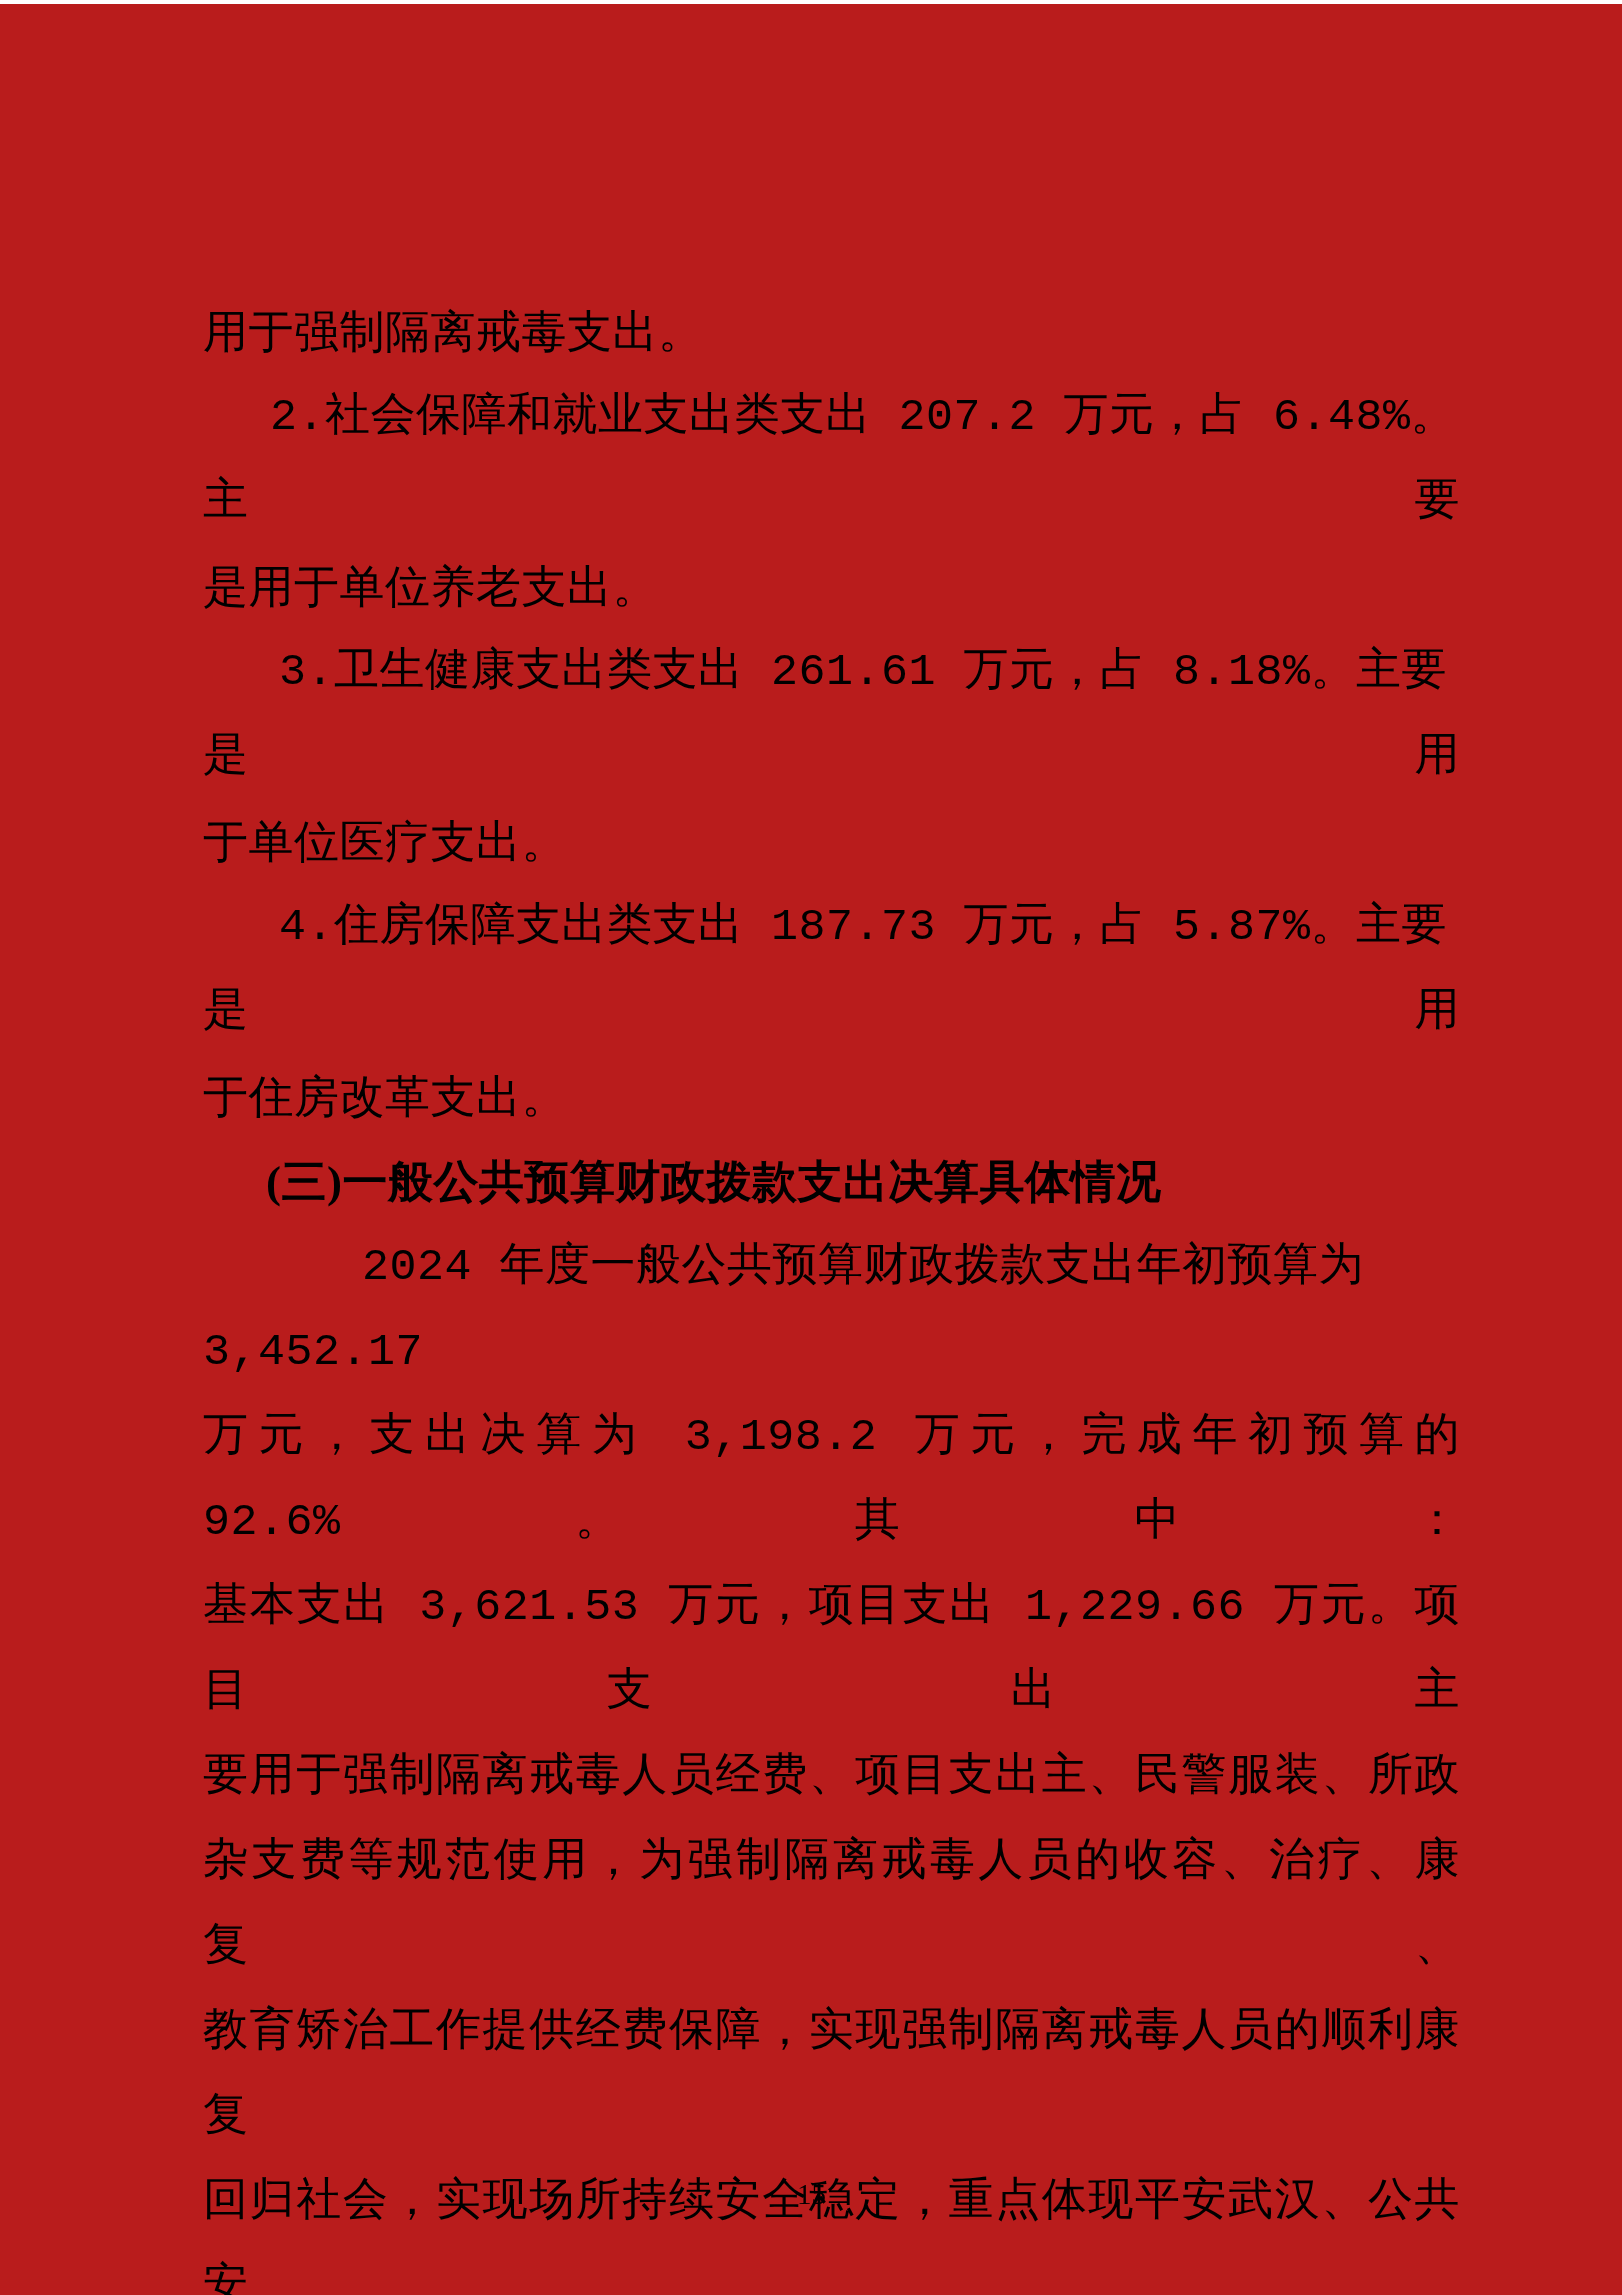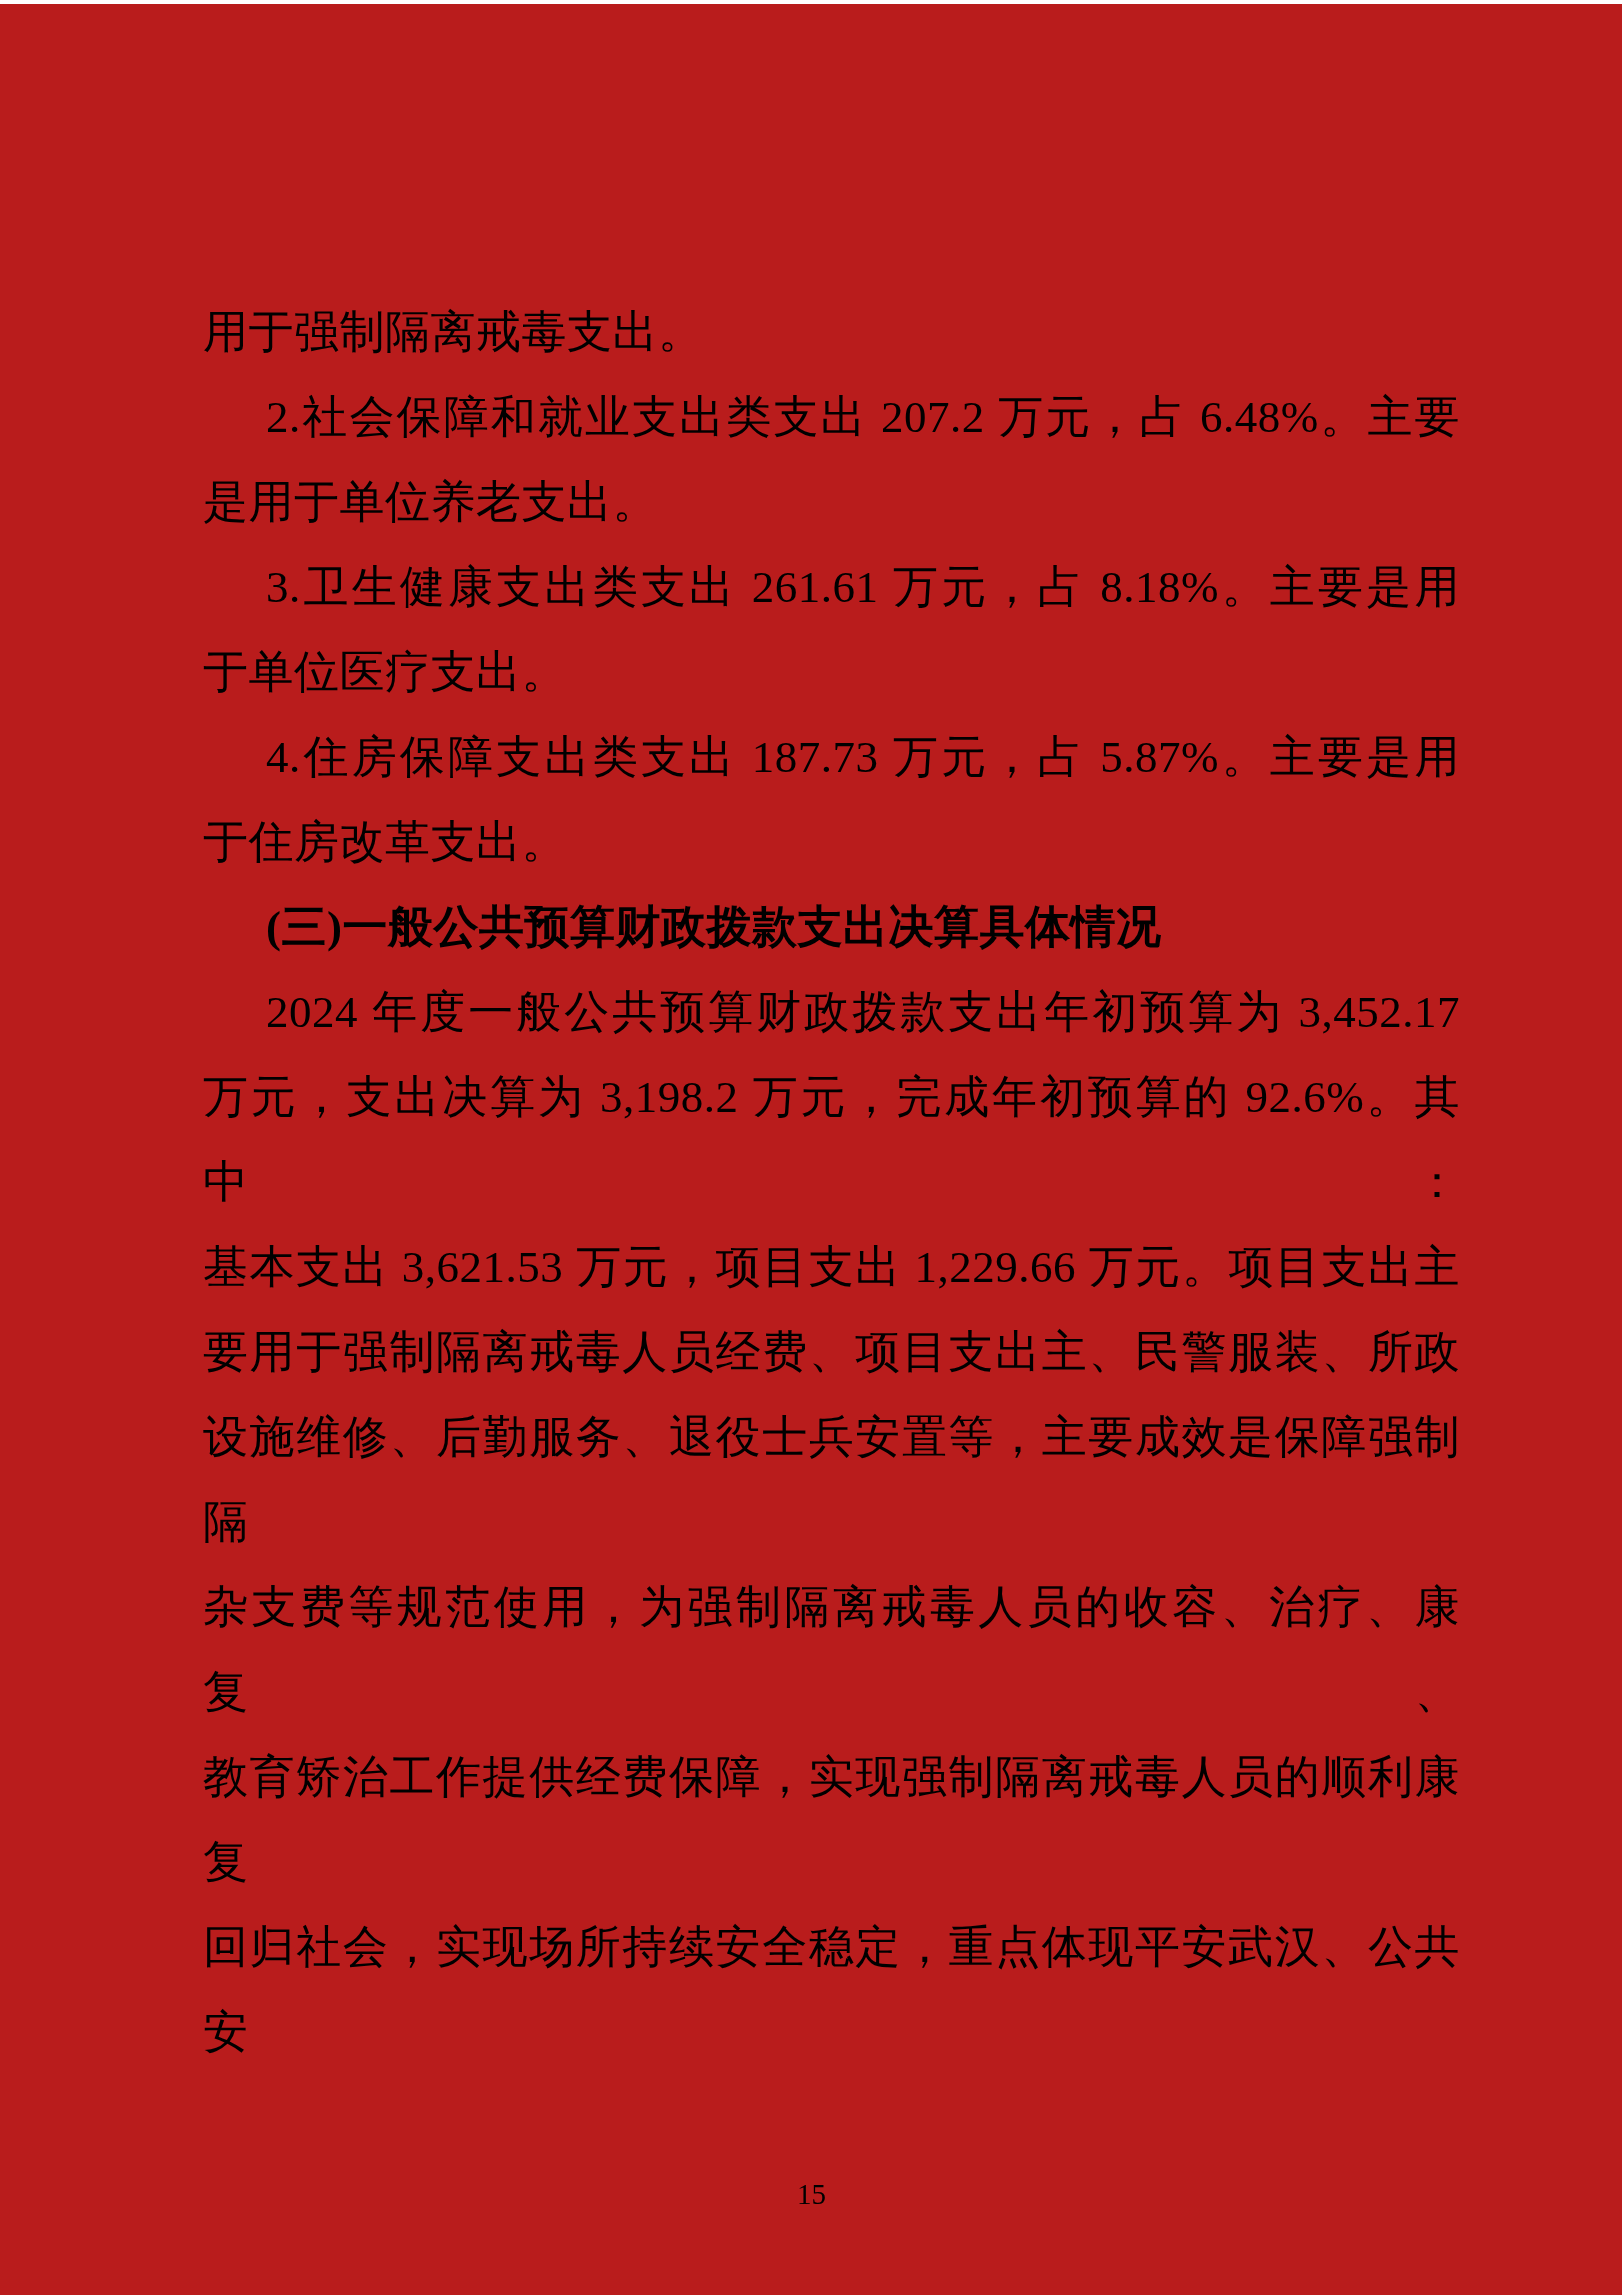--- a/index.html
+++ b/index.html
@@ -35,20 +35,21 @@
   .line {
     min-height: 85px;
     white-space: normal;
     text-align: left;
   }
   
   .line.j {
     text-align: justify;
     text-align-last: justify;
     text-justify: inter-character;
+    font-family: Liberation Mono, monospace;
   }
   
   .line.l {
     text-align: left;
     text-align-last: left;
   }
   .line.indent {
     text-indent: 63px;
     text-align: center;
   }
@@ -76,20 +77,19 @@
       <div class="line l">是用于单位养老支出。</div>
       <div class="line j indent">3.卫生健康支出类支出 261.61 万元，占 8.18%。主要是用</div>
       <div class="line l">于单位医疗支出。</div>
       <div class="line j indent">4.住房保障支出类支出 187.73 万元，占 5.87%。主要是用</div>
       <div class="line l">于住房改革支出。</div>
       <div class="line l indent bold">(三)一般公共预算财政拨款支出决算具体情况</div>
       <div class="line j indent">2024 年度一般公共预算财政拨款支出年初预算为 3,452.17</div>
       <div class="line j">万元，支出决算为 3,198.2 万元，完成年初预算的 92.6%。其中：</div>
       <div class="line j">基本支出 3,621.53 万元，项目支出 1,229.66 万元。项目支出主</div>
       <div class="line j">要用于强制隔离戒毒人员经费、项目支出主、民警服装、所政</div>
-      <div class="line j">设施维修、后勤服务、退役士兵安置等，主要成效是保障强制隔</div>
       <div class="line j">杂支费等规范使用，为强制隔离戒毒人员的收容、治疗、康复、</div>
       <div class="line j">教育矫治工作提供经费保障，实现强制隔离戒毒人员的顺利康复</div>
       <div class="line j">回归社会，实现场所持续安全稳定，重点体现平安武汉、公共安</div>
     </div>
   <div class="page-number">15</div>
 </div>
 
 
 </body></html>

